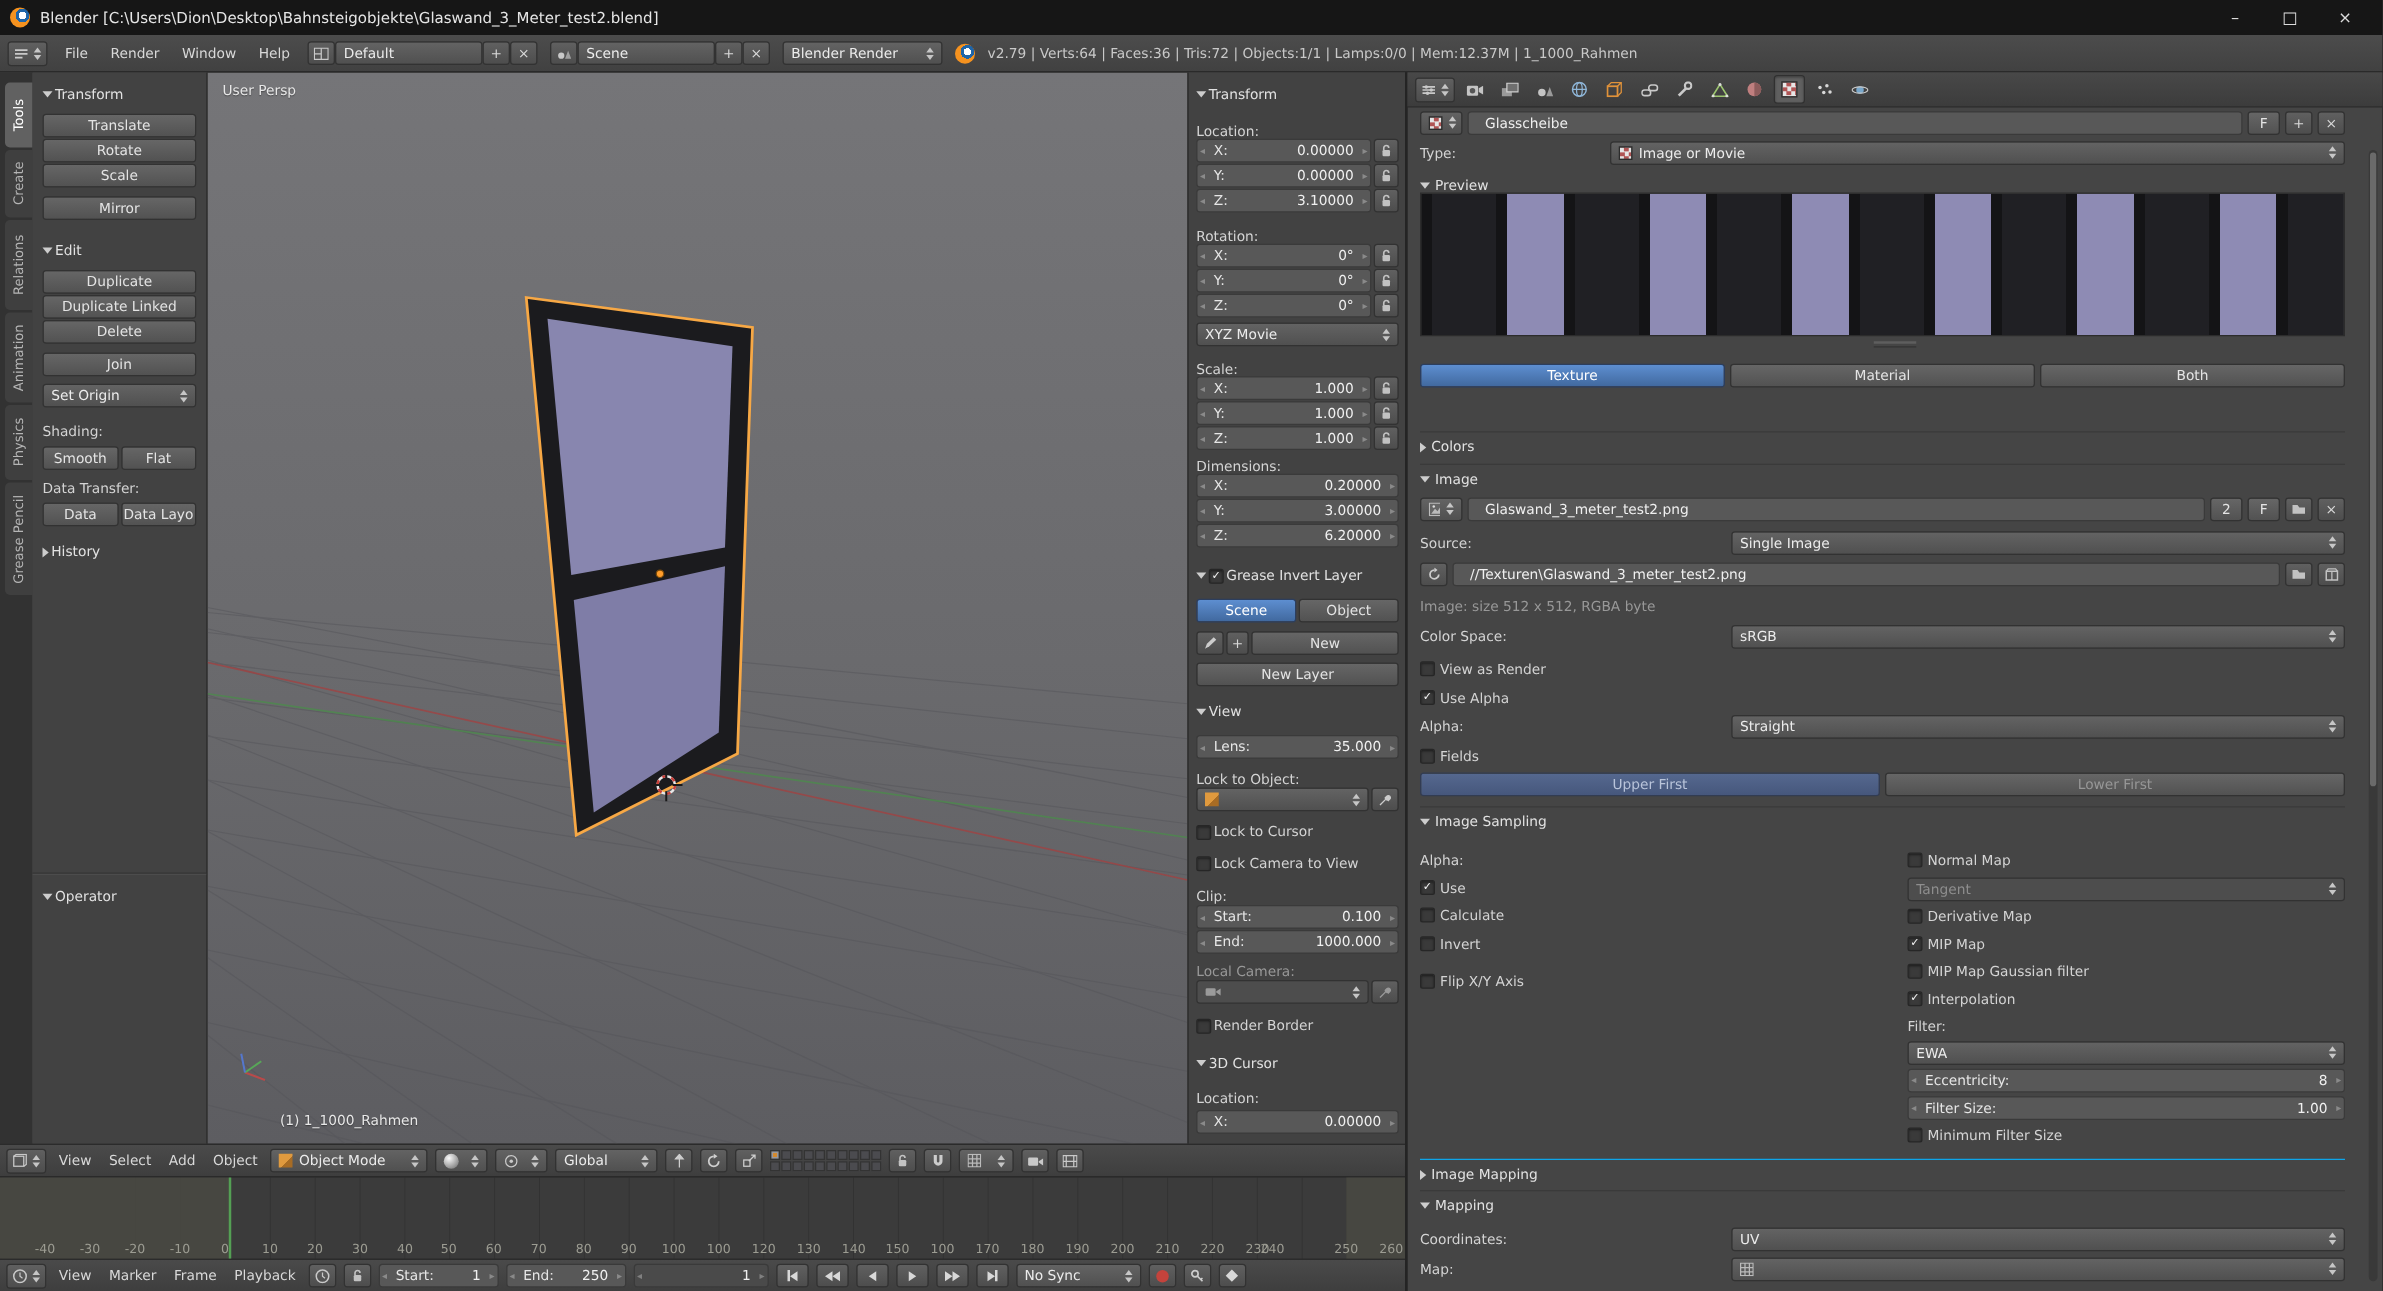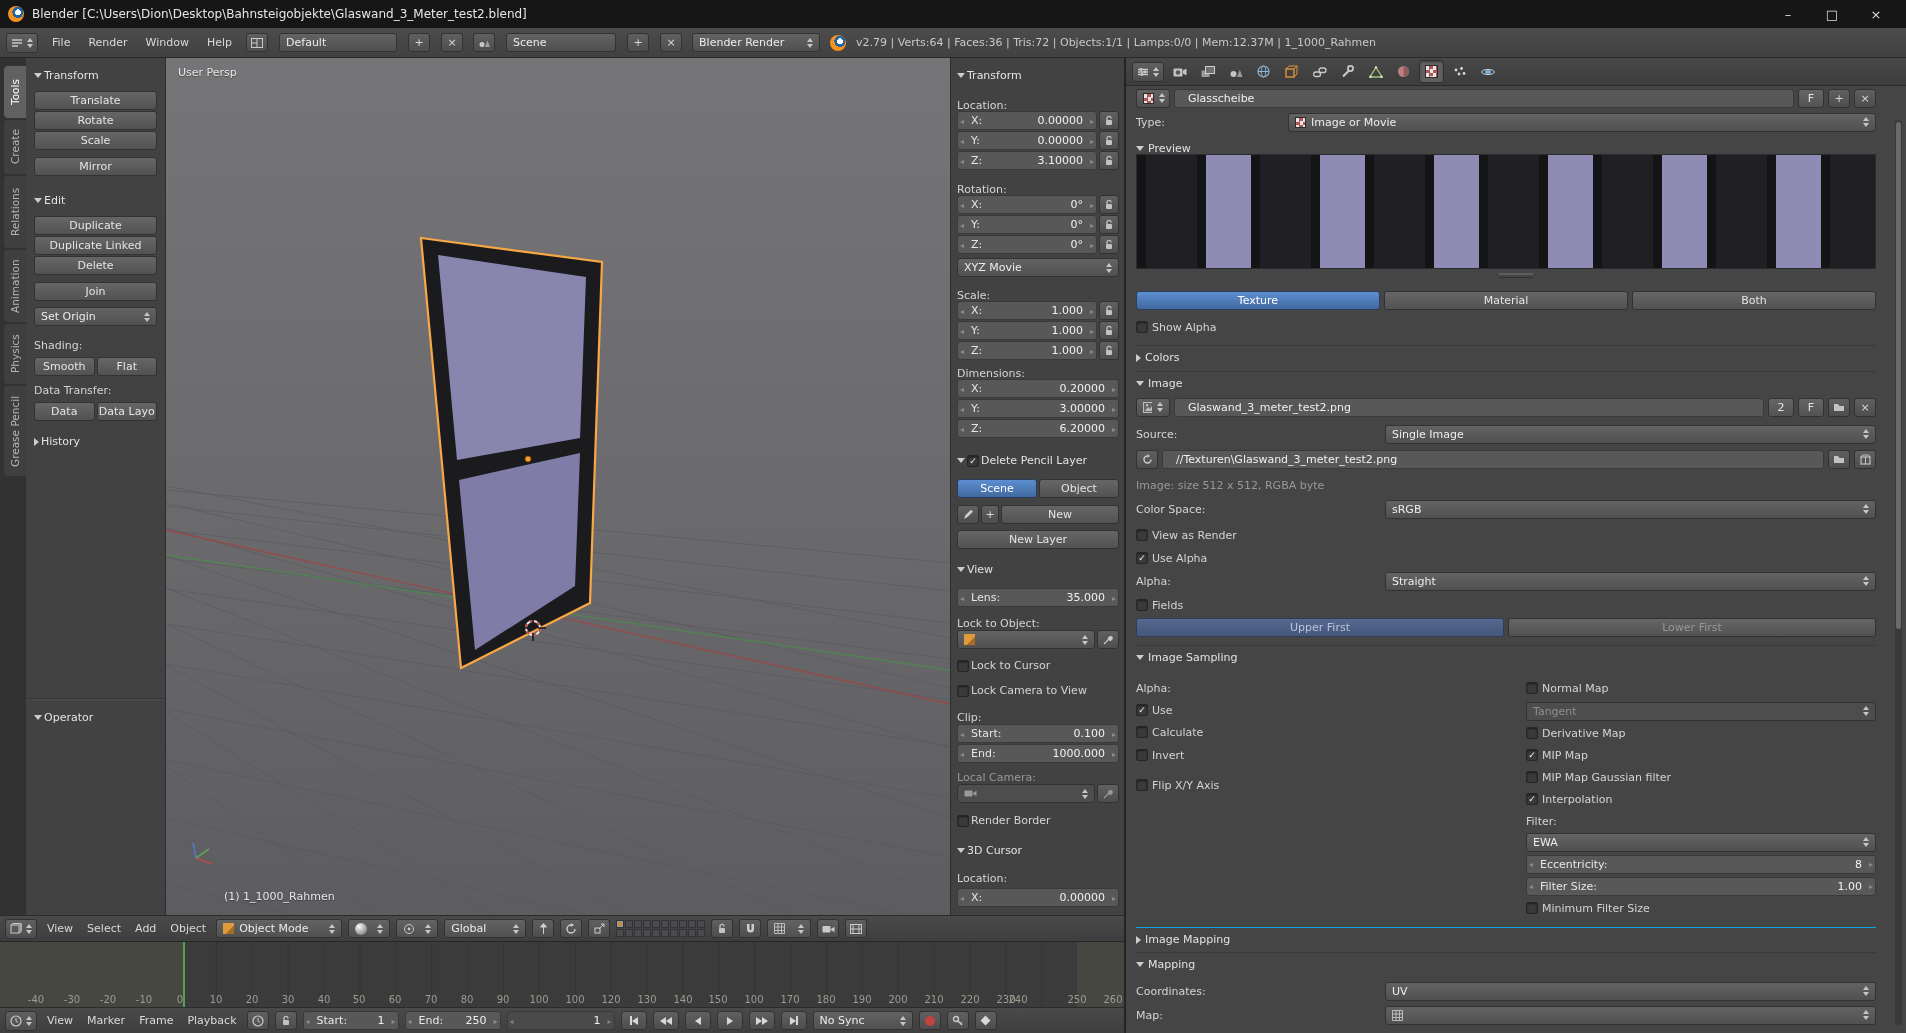--- a/index.html
+++ b/index.html
@@ -34,21 +34,21 @@
 
 #titlebar{position:absolute;left:0;top:0;width:1906px;height:28px;background:#161616;display:flex;align-items:center;padding:0 8px;gap:8px;}
 #titlebar .ttext{color:#e6e6e6;font-size:12px;}
 .blogo{width:16px;height:16px;border-radius:50%;background:radial-gradient(circle at 62% 40%,#ffffff 0 3px,#1f65a8 3px 5.5px,#f5921f 5.5px 9px);flex:none;}
 .wbtns{margin-left:auto;display:flex;}
 .wb{width:44px;height:28px;display:flex;align-items:center;justify-content:center;color:#dcdcdc;font-size:13px;}
 
 #infobar{position:absolute;left:0;top:28px;width:1906px;height:30px;background:linear-gradient(#4c4c4c,#414141);border-bottom:1px solid #282828;display:flex;align-items:center;padding:0 6px;gap:10px;}
 .hmenu{color:#d9d9d9;padding:0 4px;white-space:nowrap;}
 .stats{color:#c9c9c9;white-space:nowrap;text-align:right;}
-.compound{display:flex;gap:11px;align-items:flex-start;}
+.compound{display:flex;gap:0;align-items:flex-start;}
 
 #view3d{position:absolute;left:0;top:58px;width:1124px;height:857px;background:#424242;}
 #tooltabs{position:absolute;left:0;top:0;width:26px;height:857px;background:#323232;padding-top:8px;display:flex;flex-direction:column;gap:2px;align-items:flex-end;}
 .ttab{writing-mode:vertical-rl;transform:rotate(180deg);background:#3f3f3f;color:#b5b5b5;font-size:10.5px;width:22px;display:flex;align-items:center;justify-content:center;border-radius:0 4px 4px 0;}
 .ttab.on{background:#616161;color:#fff;}
 #toolshelf{position:absolute;left:26px;top:0;width:140px;height:857px;background:#424242;border-right:1px solid #2d2d2d;}
 .srow{position:absolute;left:8px;right:8px;height:19px;display:flex;gap:2px;}
 .srow .b{flex:1;}
 #opdivider{position:absolute;left:0;right:0;top:640px;height:2px;background:#353535;border-bottom:1px solid #4c4c4c;}
 #canvas{position:absolute;left:166px;top:0;width:784px;height:857px;overflow:hidden;}
@@ -439,21 +439,21 @@
       </div>
     <div class="nrow" style="top:361px">
         <span class="field">
           <span class="lbl">Z:</span>
           <span class="val">6.20000</span>
         </span>
       </div>
     <div class="nrow phdr" style="top:393px">
         <span class="tri-d"></span>
         <span class="cb on"></span>
-        <span>Delete Pencil Layer</span>
+        <span>Grease Invert Layer</span>
       </div>
     <div class="nrow" style="top:421px">
       <span class="b blue" style="flex:1">Scene</span>
       <span class="b" style="flex:1">Object</span>
     </div>
     <div class="nrow" style="top:447px">
       <span class="ibtn">
           <svg width="12" height="12">
             <path d="M2 10l1.5-4L9 .8 11 2.8 5.5 8z" fill="#cccccc"></path>
           </svg>
@@ -918,24 +918,20 @@
         <span class="tri-d"></span>
         <span>Preview</span>
       </div>
     <div id="prevstrip"></div>
     <div id="prevhandle"></div>
     <div class="prow" style="top:204px">
       <span class="b blue" style="flex:1">Texture</span>
       <span class="b" style="flex:1">Material</span>
       <span class="b" style="flex:1">Both</span>
     </div>
-    <div class="prow" style="top:231px">
-        <span class="cb"></span>
-        <span class="lab">Show Alpha</span>
-      </div>
 
     <div class="prow phdr" style="top:259px;border-top:1px solid #3a3a3a;padding-top:4px">
         <span class="tri-r"></span>
         <span>Colors</span>
       </div>
     <div class="prow phdr" style="top:285px;border-top:1px solid #3a3a3a;padding-top:4px">
         <span class="tri-d"></span>
         <span>Image</span>
       </div>
     <div class="prow" style="top:311px">

